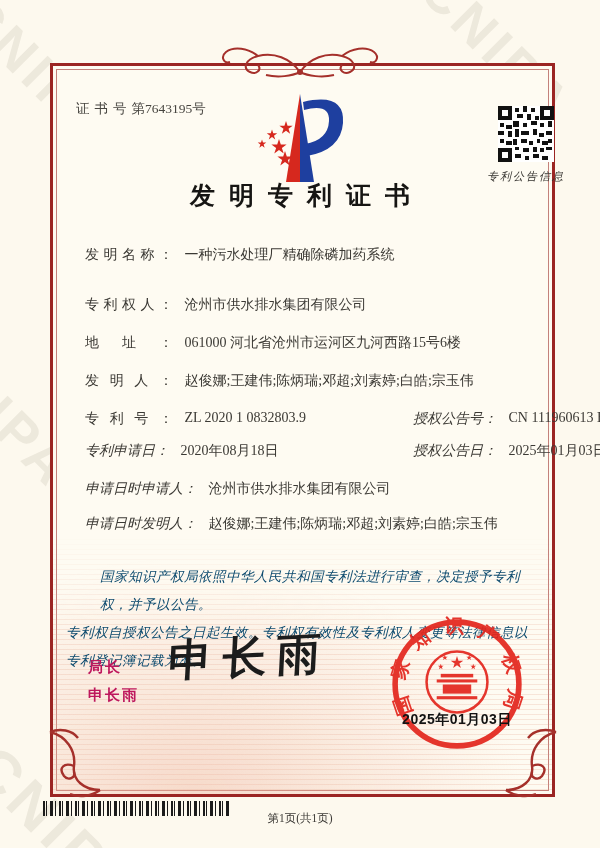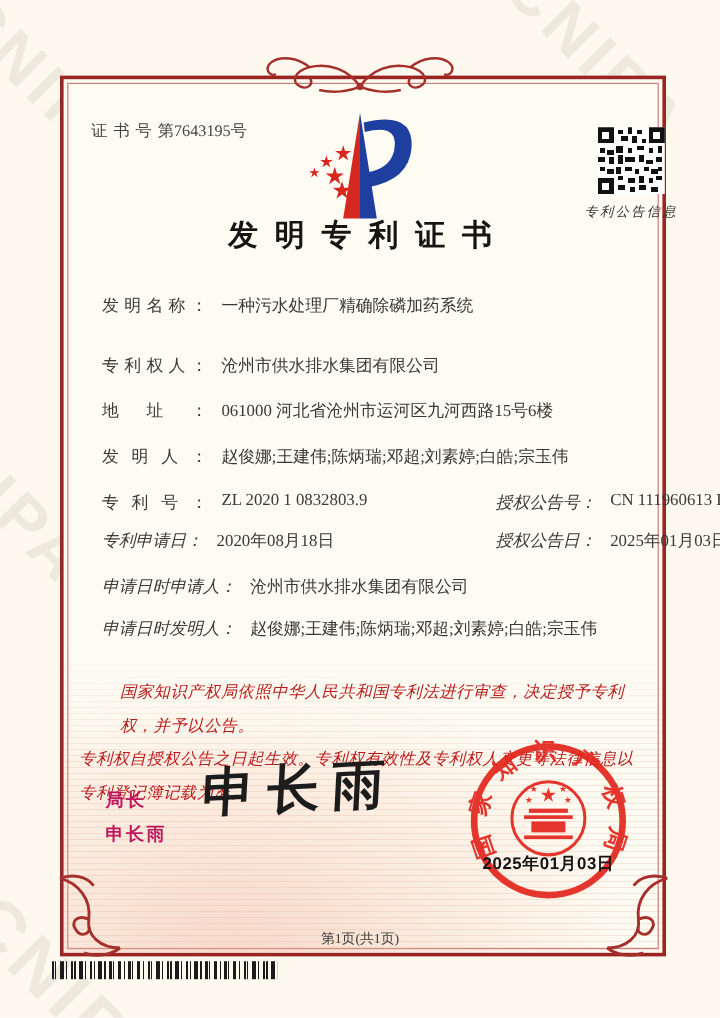--- a/index.html
+++ b/index.html
@@ -53,21 +53,21 @@
   .lbl{
     display:inline-block;width:88px;vertical-align:top;
     text-align:justify;text-align-last:justify;
   }
   .lbl.nat{width:auto;text-align:left;text-align-last:auto;font-style:italic;}
   .val{margin-left:8px;}
   .col2{position:absolute;left:328px;top:0;white-space:nowrap;}
   
   .body-par{
     position:absolute;left:66px;top:563px;width:470px;
-    font-size:13.5px;line-height:28px;color:#b91c1c;
+    font-size:13.5px;line-height:28px;color:#0c4a6e;
     font-style:italic;letter-spacing:0.5px;
   }
   .body-par .l1{margin-left:34px;}
   
   .sig-label{
     position:absolute;left:88px;font-size:15px;font-weight:bold;color:#be185d;
     font-family:"Liberation Sans","DejaVu Sans",sans-serif;letter-spacing:2px;
   }
   .autograph{
     position:absolute;left:142px;top:628px;width:215px;text-align:center;
@@ -75,21 +75,21 @@
     transform:rotate(-3deg) skewX(-6deg);
   }
   
   .seal{position:absolute;left:388px;top:615px;width:138px;height:138px;opacity:0.92;}
   .seal-date{
     position:absolute;left:392px;top:711px;width:130px;text-align:center;
     font-size:14px;font-weight:bold;color:#131313;
     font-family:"Liberation Sans","DejaVu Sans",sans-serif;letter-spacing:0.5px;
   }
   
-  .footer{position:absolute;left:0;top:775px;width:100%;text-align:center;font-size:11.5px;color:#3c3a36;}
+  .footer{position:absolute;left:0;top:811px;width:100%;text-align:center;font-size:11.5px;color:#3c3a36;}
   .barcode{
     position:absolute;left:43px;top:801px;width:188px;height:15px;
     background:repeating-linear-gradient(90deg,
       #1b1b1b 0 2px,transparent 2px 3px,
       #1b1b1b 3px 4px,transparent 4px 7px,
       #1b1b1b 7px 10px,transparent 10px 12px,
       #1b1b1b 12px 13px,transparent 13px 16px);
   }
   .orn{position:absolute;pointer-events:none;}
 </style>

